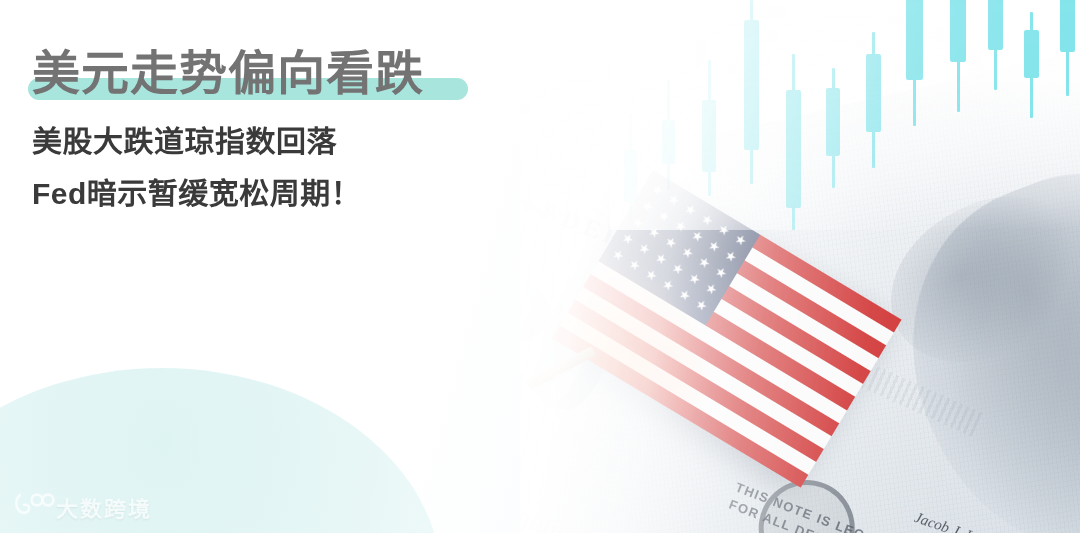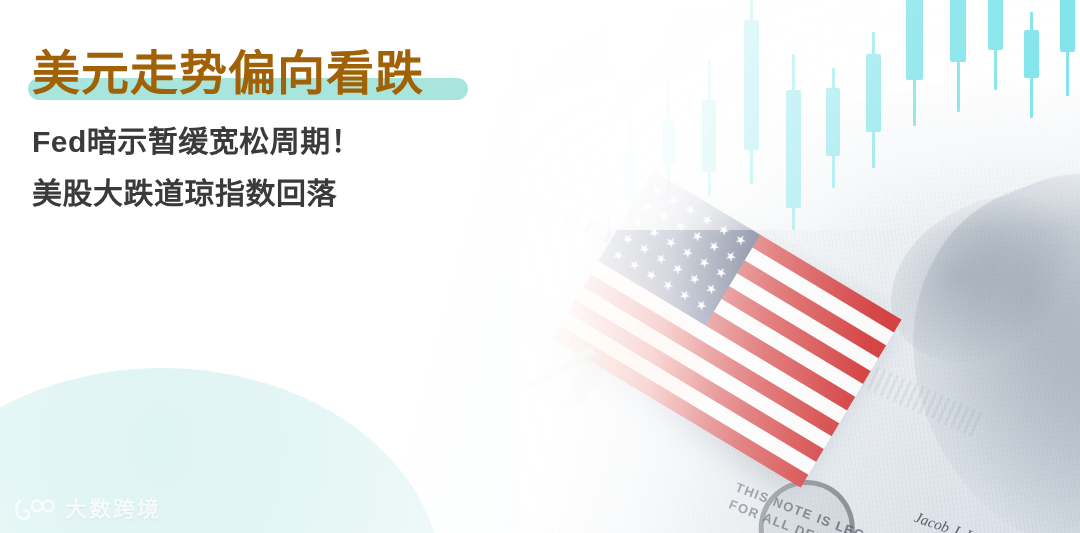--- a/index.html
+++ b/index.html
@@ -356,21 +356,21 @@
   .copy {
     position: absolute;
     left: 32px;
     top: 42px;
     width: 520px;
   }
   .headline {
     position: relative;
     font-size: 48px;
     font-weight: 700;
-    color: #a16207;
+    color: #737373;
     letter-spacing: 1px;
     line-height: 64px;
     white-space: nowrap;
   }
   .headline .hl-text { position: relative; z-index: 2; }
   .hl-bar {
     position: absolute;
     left: -4px;
     bottom: 6px;
     width: 440px;
@@ -388,22 +388,21 @@
     white-space: nowrap;
   }
   .sub-group { margin-top: 10px; }
 
   
   .watermark {
     position: absolute;
     left: 14px;
     bottom: 10px;
     display: flex;
-    align-items: flex-end;
-    gap: 9px;
+    align-items: flex-start;
     opacity: .75;
   }
   .wm-mark { display: block; }
   .wm-text {
     font-size: 22px;
     font-weight: 700;
     color: rgba(255,255,255,.92);
     letter-spacing: 2px;
     text-shadow: 0 1px 2px rgba(160,180,190,.35);
   }
@@ -555,22 +554,22 @@
   </div>
 
   <div class="arc-ellipse"></div>
 
   <div class="copy">
     <div class="headline">
       <span class="hl-bar"></span>
       <span class="hl-text">美元走势偏向看跌</span>
     </div>
     <div class="sub-group">
+      <div class="subline">美股大跌道琼指数回落</div>
       <div class="subline">Fed暗示暂缓宽松周期！</div>
-      <div class="subline">美股大跌道琼指数回落</div>
     </div>
   </div>
 
   <div class="watermark">
     <svg class="wm-mark" width="42" height="26" viewBox="0 0 42 26">
       <path d="M6 4 C1 8, 1 18, 7 21 C11 23, 15 21, 15 17 C15 14, 12 13, 10 14" fill="none" stroke="rgba(255,255,255,.92)" stroke-width="2.6" stroke-linecap="round"></path>
       <circle cx="23" cy="9" r="5.4" fill="none" stroke="rgba(255,255,255,.92)" stroke-width="2.6"></circle>
       <circle cx="34" cy="9" r="5.4" fill="none" stroke="rgba(255,255,255,.92)" stroke-width="2.6"></circle>
     </svg>
     <span class="wm-text">大数跨境</span>

